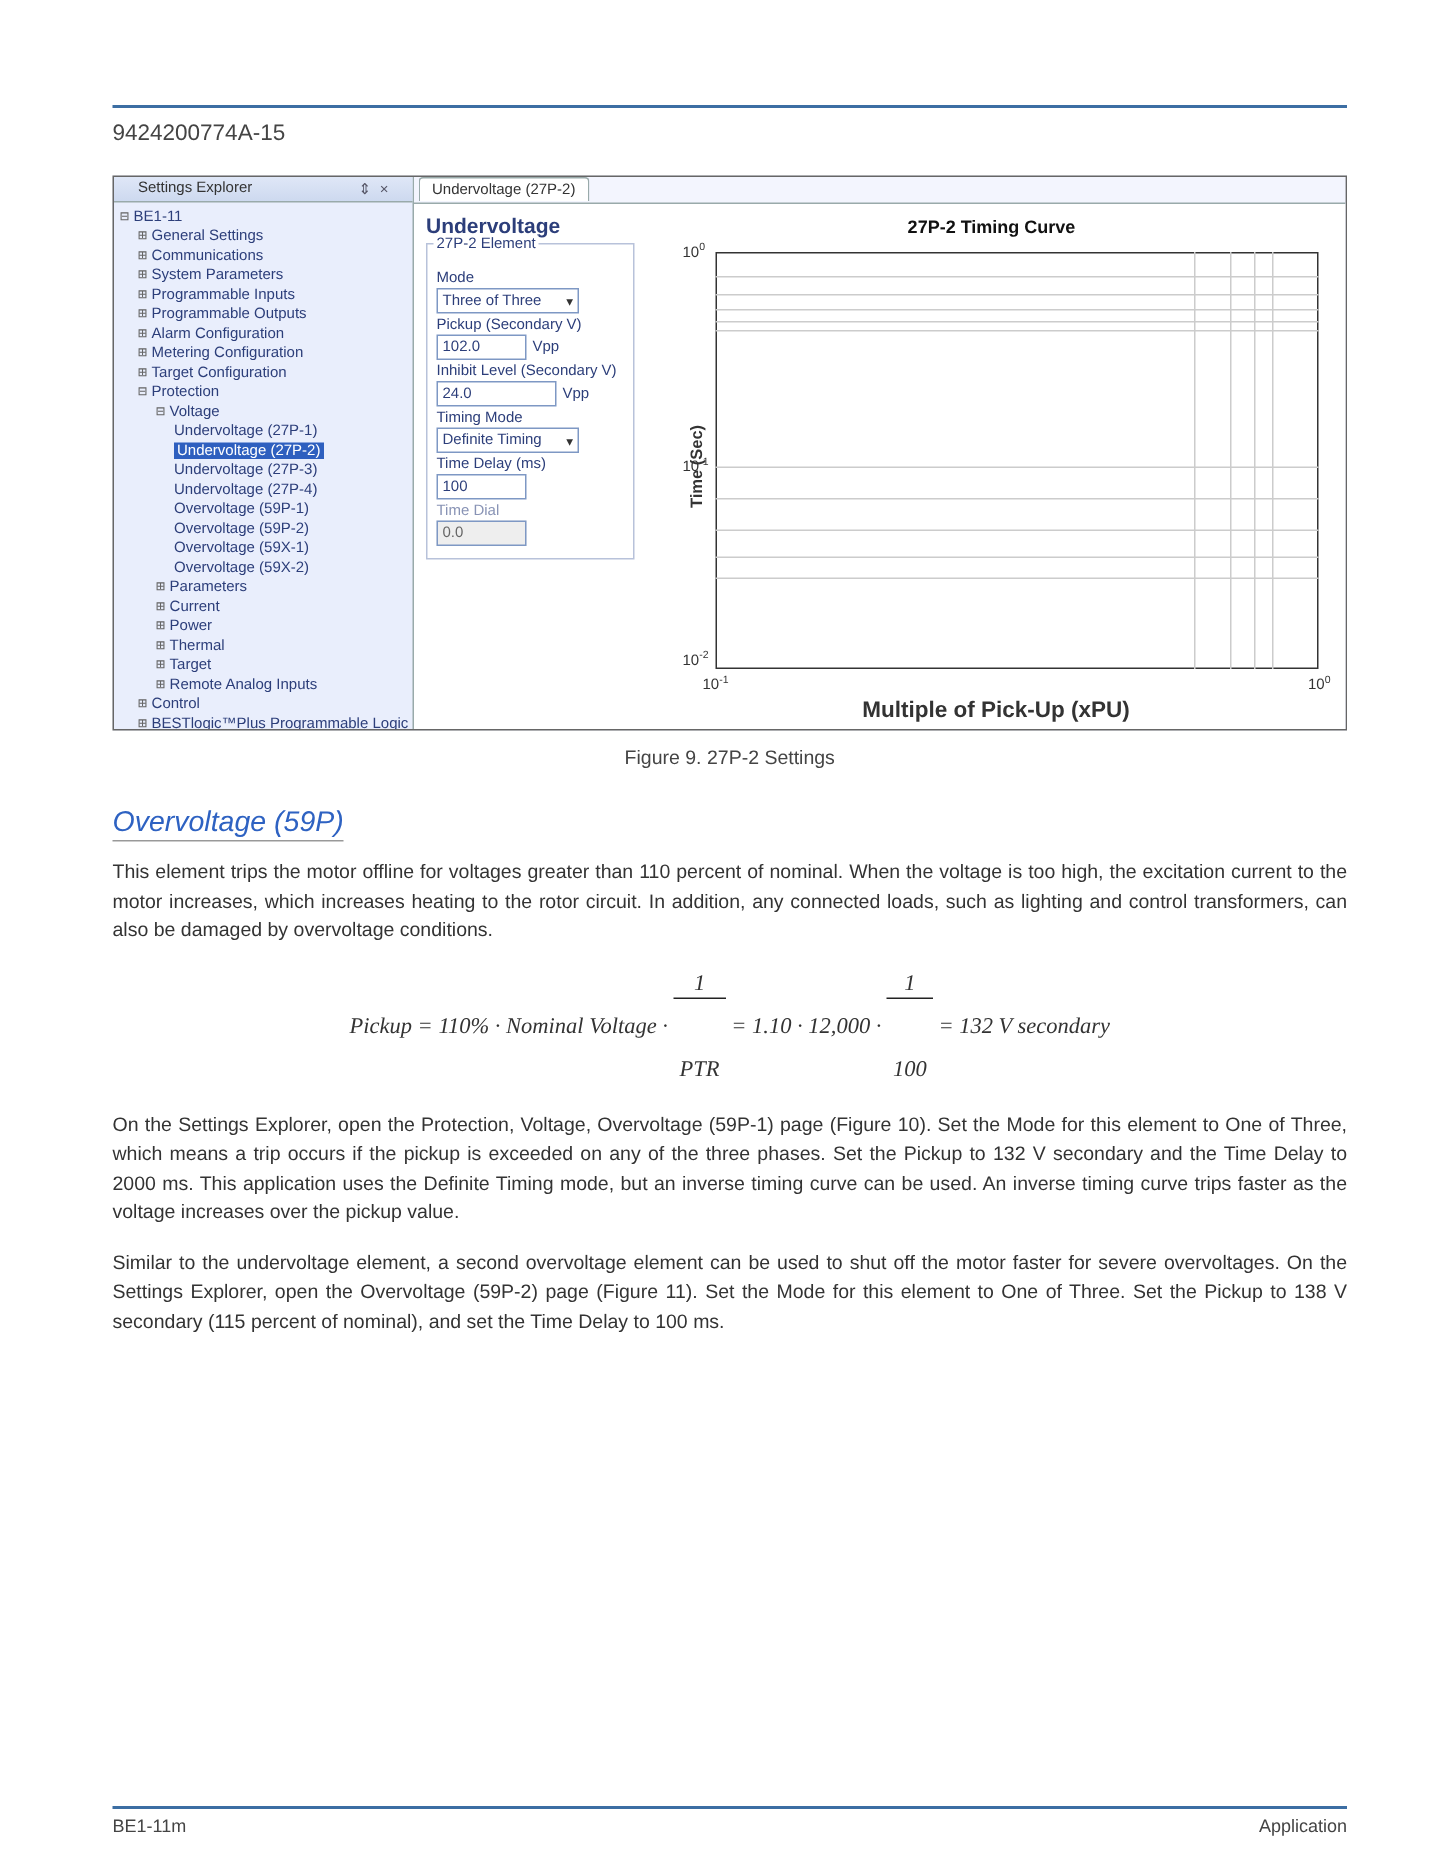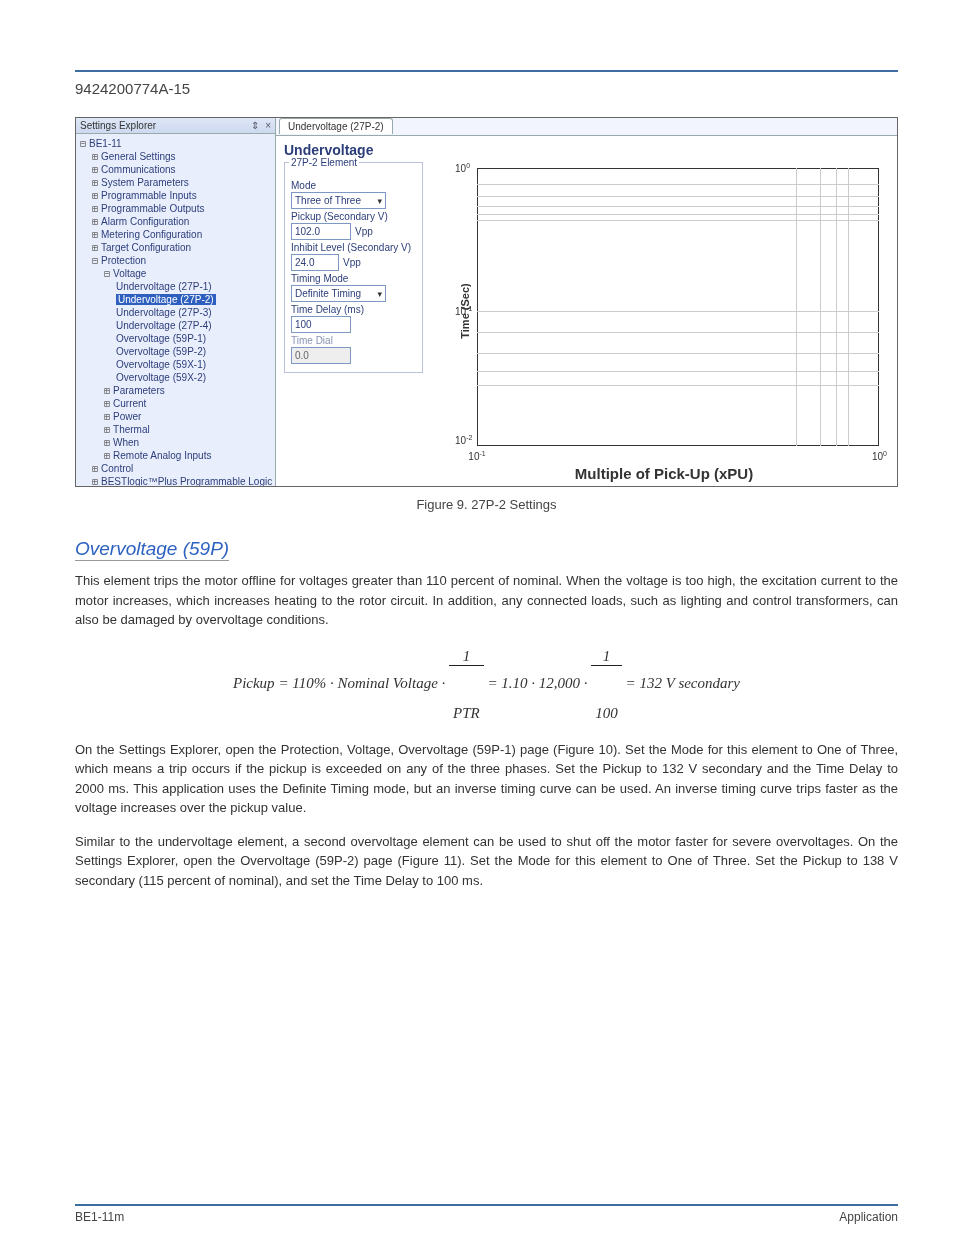--- a/index.html
+++ b/index.html
@@ -41,21 +41,21 @@
   .tree-panel {
     width: 200px;
     border-right: 1px solid #9aa;
     display: flex;
     flex-direction: column;
     background: #e9eefc;
   }
   .tree-title {
     background: linear-gradient(#dfe7f7,#cdd9ef);
     border-bottom: 1px solid #9aa;
-    padding: 2px 4px;
+    padding: 2px 16px;
     font-size: 10px;
     display:flex; justify-content:space-between; align-items:flex-start;
   }
   .tree-title .icons span { margin-left:3px; color:#556; }
   .tree-body {
     flex:1; overflow:hidden; padding: 3px 0 3px 2px;
     color:#2c3e7a;
   }
   .tree-body ul { list-style:none; padding-left:12px; }
   .tree-body > ul { padding-left:2px; }
@@ -219,21 +219,21 @@
                       <li><span>Overvoltage (59P-1)</span></li>
                       <li><span>Overvoltage (59P-2)</span></li>
                       <li><span>Overvoltage (59X-1)</span></li>
                       <li><span>Overvoltage (59X-2)</span></li>
                     </ul>
                   </li>
                   <li><span class="exp">⊞</span><span>Parameters</span></li>
                   <li><span class="exp">⊞</span><span>Current</span></li>
                   <li><span class="exp">⊞</span><span>Power</span></li>
                   <li><span class="exp">⊞</span><span>Thermal</span></li>
-                  <li><span class="exp">⊞</span><span>When</span></li>
+                  <li><span class="exp">⊞</span><span>Target</span></li>
                   <li><span class="exp">⊞</span><span>Remote Analog Inputs</span></li>
                 </ul>
               </li>
               <li><span class="exp">⊞</span><span>Control</span></li>
               <li><span class="exp">⊞</span><span>BESTlogic™Plus Programmable Logic</span></li>
             </ul>
           </li>
         </ul>
       </div>
     </div>
@@ -255,21 +255,21 @@
             <div class="fld-label">Pickup (Secondary V)</div>
             <div class="pair">
               <div class="ctrl" style="width:60px">
                   <span>102.0</span>
                 </div>
               <span class="unit">Vpp</span>
             </div>
 
             <div class="fld-label">Inhibit Level (Secondary V)</div>
             <div class="pair">
-              <div class="ctrl" style="width:48px">
+              <div class="ctrl" style="width:80px">
                   <span>24.0</span>
                 </div>
               <span class="unit">Vpp</span>
             </div>
 
             <div class="fld-label">Timing Mode</div>
             <div class="ctrl sel">
                 <span>Definite Timing</span>
               </div>
 
@@ -279,20 +279,21 @@
               </div>
 
             <div class="fld-label" style="color:#8893b5">Time Dial</div>
             <div class="ctrl ro">
                 <span>0.0</span>
               </div>
           </div>
         </div>
 
         <div class="chart-col">
+          <div class="chart-title">27P-2 Timing Curve</div>
           <div class="ylab">Time (Sec)</div>
           <div class="xlab">Multiple of Pick-Up (xPU)</div>
           <div class="chart-area"></div>
 
           <div class="ytick" style="top:32px">10<sup>0</sup></div>
           <div class="ytick" style="top:50%">10<sup>-1</sup></div>
           <div class="ytick" style="bottom:34px; top:auto;">10<sup>-2</sup></div>
 
           <div class="xtick" style="left:46px">10<sup>-1</sup></div>
           <div class="xtick" style="right:10px; left:auto; transform:none;">10<sup>0</sup></div>

